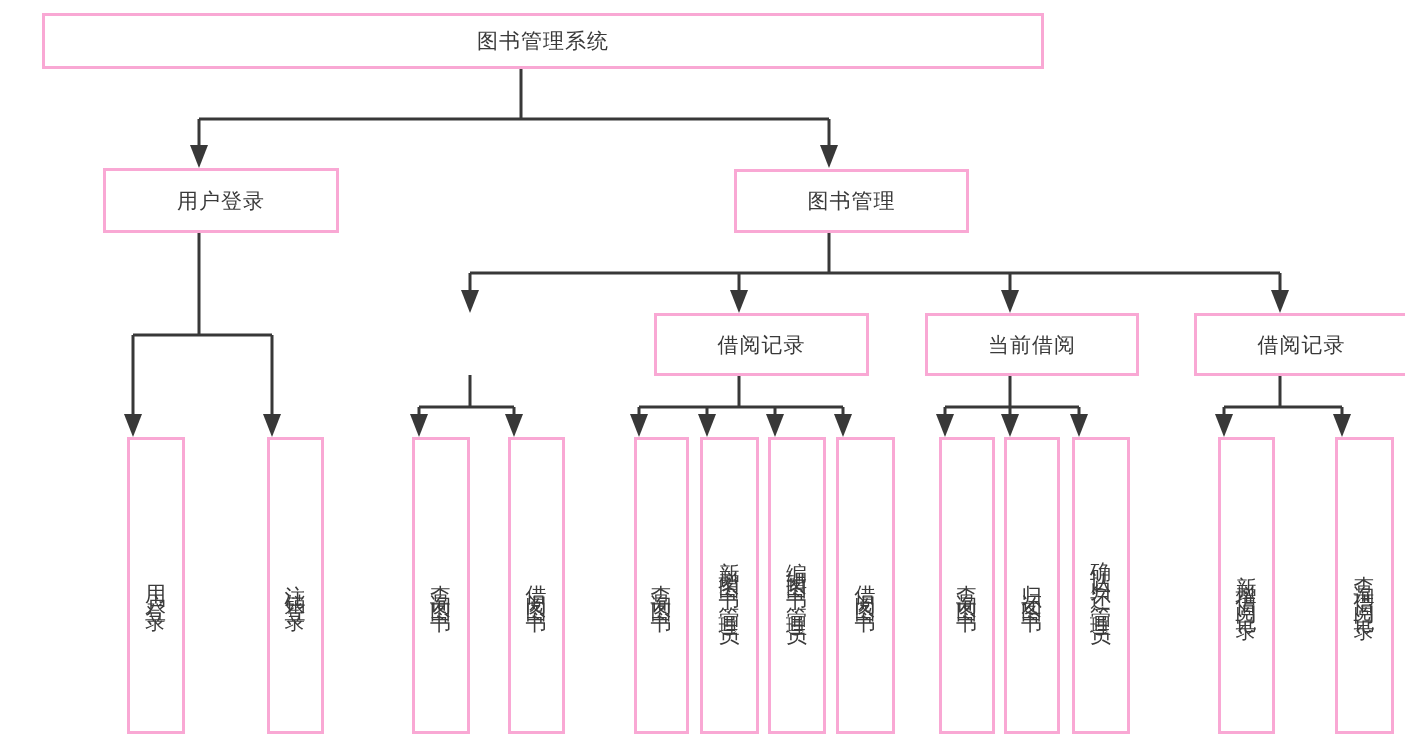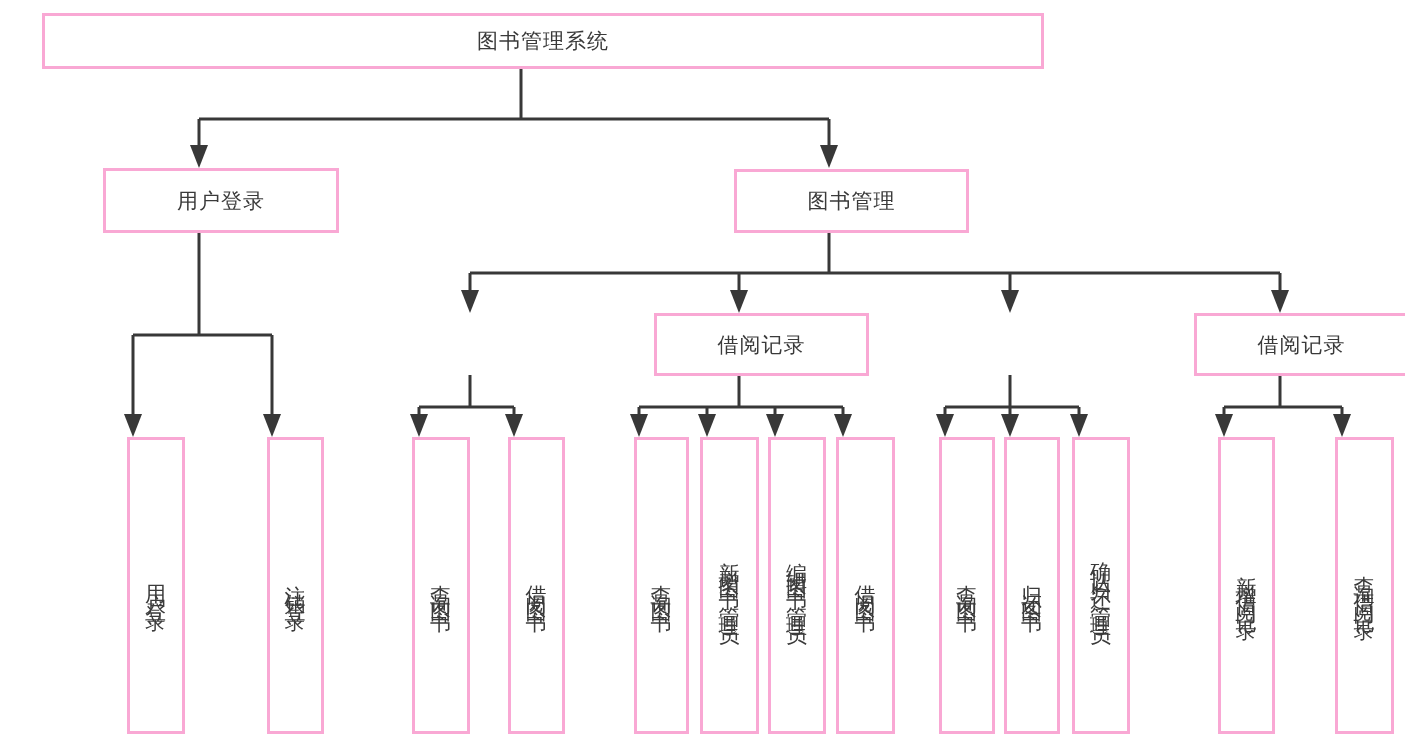--- a/index.html
+++ b/index.html
@@ -51,20 +51,21 @@
       <polygon points="1333,414 1351,414 1342,437"></polygon>
     </g>
   </svg>
 
   <div class="node" style="left:20px;top:13px;width:1002px;height:56px">图书管理系统</div>
 
   <div class="node" style="left:81px;top:168px;width:236px;height:65px">用户登录</div>
   <div class="node" style="left:712px;top:169px;width:235px;height:64px">图书管理</div>
 
   <div class="node" style="left:632px;top:313px;width:215px;height:63px">借阅记录</div>
+  <div class="node" style="left:903px;top:313px;width:214px;height:63px">当前借阅</div>
   <div class="node" style="left:1172px;top:313px;width:215px;height:63px">借阅记录</div>
 
   <div class="node leaf" style="left:105px;top:437px;width:58px;height:297px">
     <span class="vtext">用户登录</span>
   </div>
   <div class="node leaf" style="left:245px;top:437px;width:57px;height:297px">
     <span class="vtext">注销登录</span>
   </div>
 
   <div class="node leaf" style="left:390px;top:437px;width:58px;height:297px">

